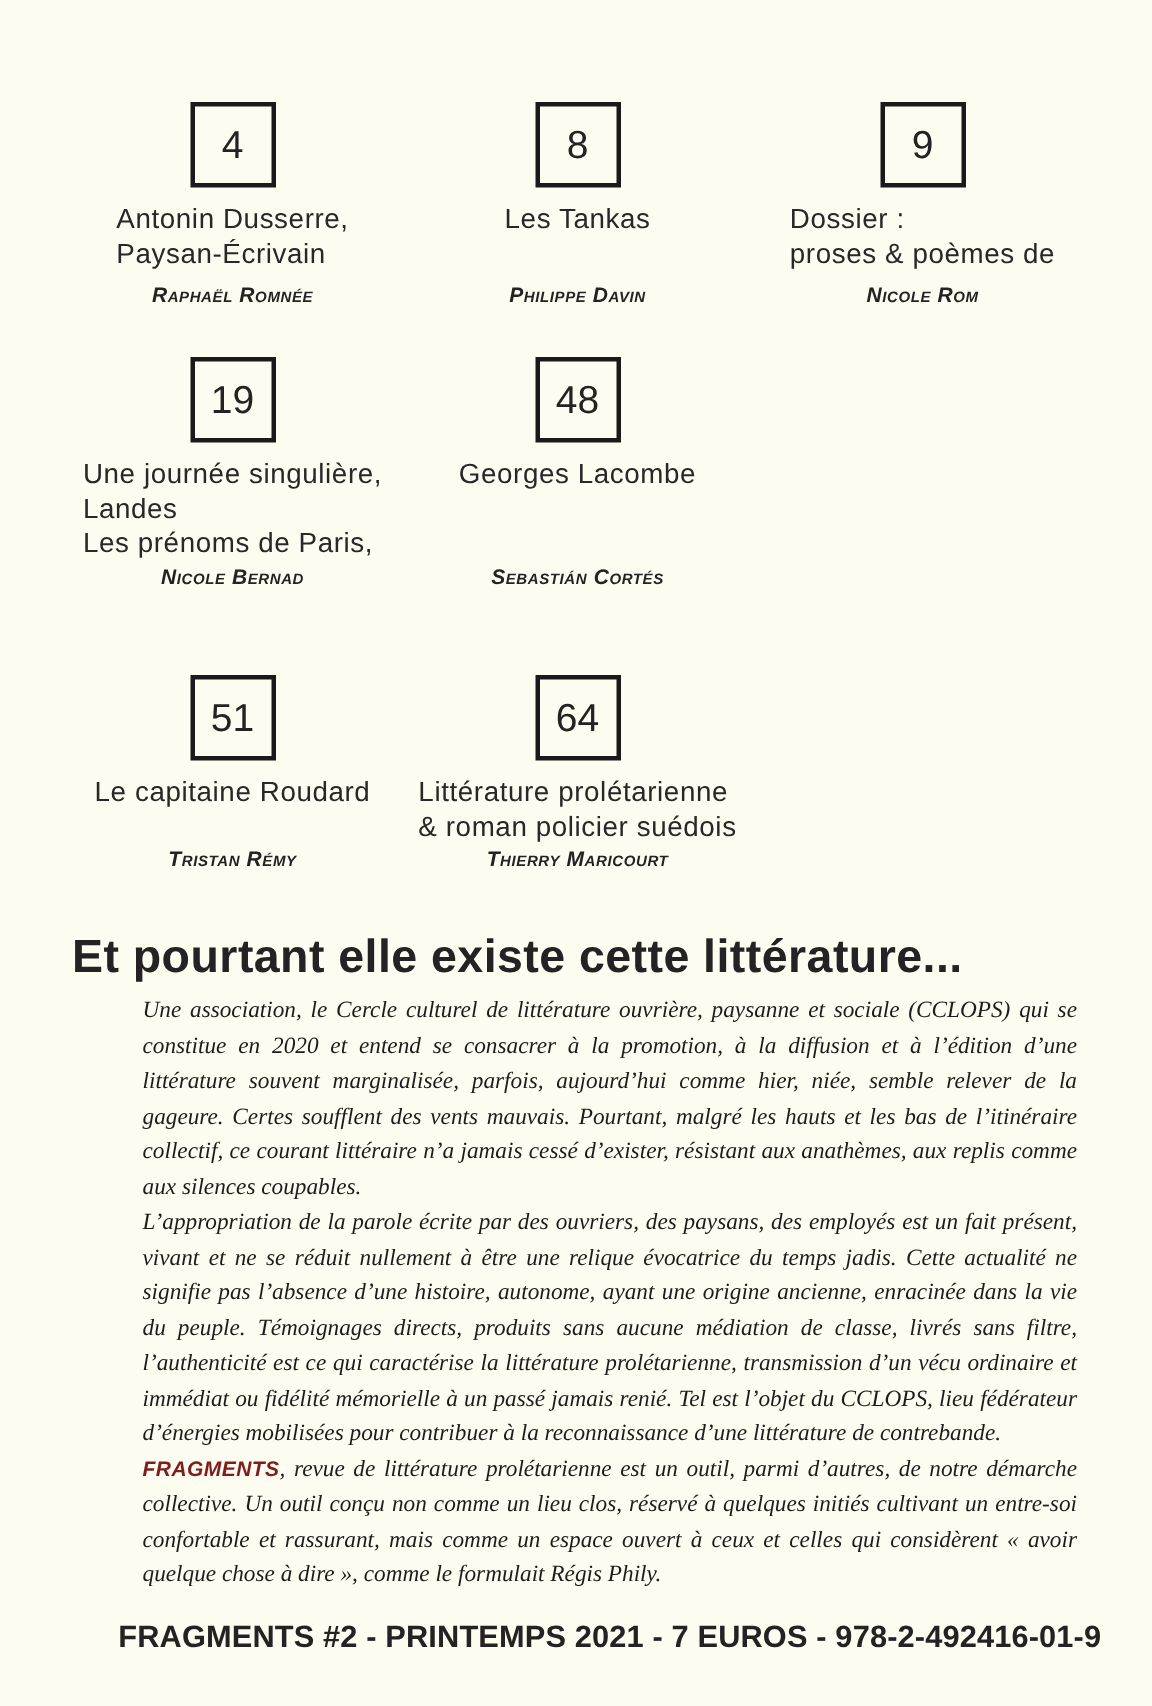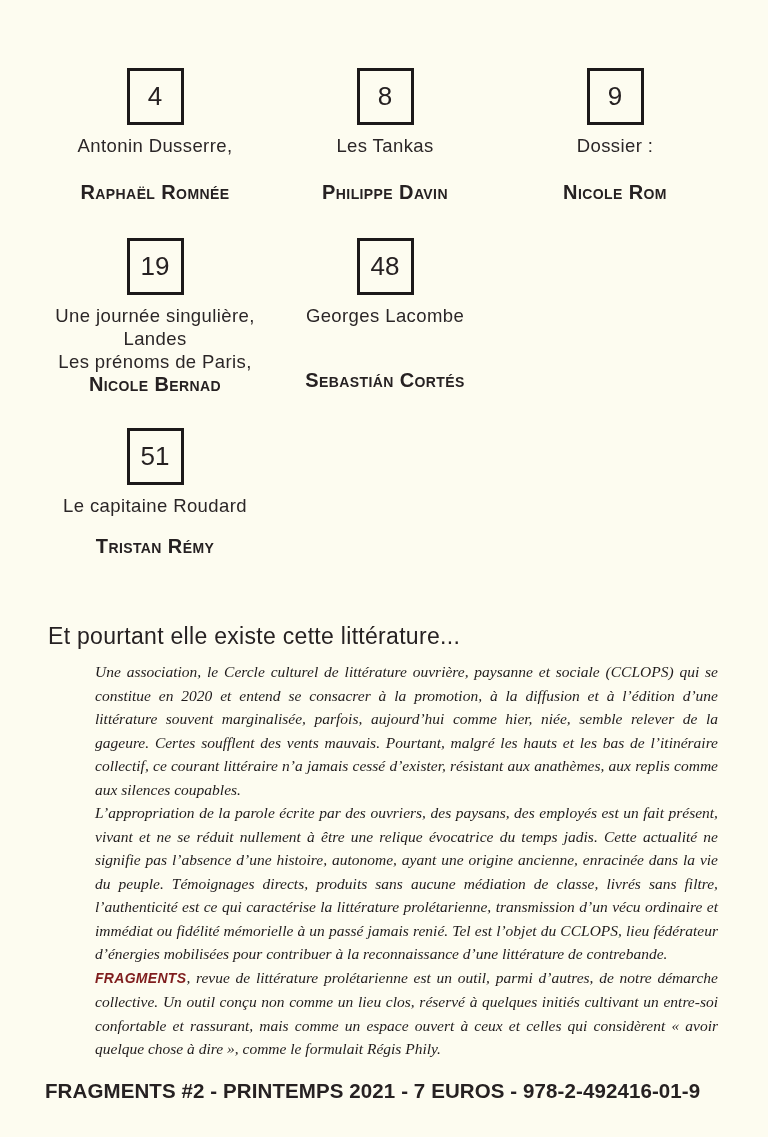--- a/index.html
+++ b/index.html
@@ -10,57 +10,58 @@
     font-family:"Liberation Sans", sans-serif;
     overflow:hidden;
   }
   .page { position:relative; width:768px; height:1137px; }
 
   
   .toc { padding:68px 38px 0 40px; }
   .toc-row { display:flex; }
   .toc-row-1 { margin-bottom:34px; }
   .toc-row-1 .cell { height:136px; }
-  .toc-row-2 { margin-bottom:36px; }
+  .toc-row-2 { margin-bottom:58px; }
   .toc-row-2 .cell { height:154px; }
   .toc-row-3 .cell { height:130px; }
   .cell {
     width:230px;
     display:flex; flex-direction:column; align-items:center;
   }
   .pagebox {
     width:51px; height:51px;
     border:3px solid #1c191a;
     display:flex; align-items:center; justify-content:center;
     background:transparent;
     flex:0 0 auto;
   }
   .pagenum { font-size:26px; color:#262122; }
   .title {
     margin-top:9px;
     font-size:18.5px; line-height:23px;
-    text-align:center;
+    text-align:left;
     color:#2b2627;
     letter-spacing:0.4px;
   }
   .author {
     margin-top:auto;
     font-variant:small-caps;
     font-weight:bold;
-    font-size:20px;
+    font-size:14px;
     letter-spacing:0.4px;
     color:#262122;
     white-space:nowrap;
+    font-style:italic;
   }
 
   
   .heading {
-    margin:64px 40px 0 48px;
-    font-size:23px; line-height:28px;
-    font-weight:400;
+    margin:44px 40px 0 48px;
+    font-size:31px; line-height:28px;
+    font-weight:700;
     letter-spacing:0.3px;
     color:#262122;
   }
   .article-body {
     margin:10px 50px 0 95px;
     font-family:"Liberation Serif", serif;
     font-size:15.5px; line-height:23.5px;
     text-align:justify;
     color:#1f1b1c;
   }
@@ -74,53 +75,56 @@
   }
 
   
   .footer {
     margin:18px 0 0 45px;
     font-size:20.5px;
     font-weight:800;
     letter-spacing:0.1px;
     color:#262122;
     white-space:nowrap;
+    text-align:center;
   }
 </style>
 </head>
 <body>
 
 <div class="page">
 
   <div class="toc">
       <div class="toc-row toc-row-1">
         <div class="cell">
       <div class="pagebox">
         <span class="pagenum">4</span>
       </div>
       <div class="title">
             <div>Antonin Dusserre,</div>
+            <div>Paysan-Écrivain</div>
           </div>
       <div class="author">Raphaël Romnée</div>
     </div>
         <div class="cell">
       <div class="pagebox">
         <span class="pagenum">8</span>
       </div>
       <div class="title">
             <div>Les Tankas</div>
           </div>
       <div class="author">Philippe Davin</div>
     </div>
         <div class="cell">
       <div class="pagebox">
         <span class="pagenum">9</span>
       </div>
       <div class="title">
             <div>Dossier :</div>
+            <div>proses &amp; poèmes de</div>
           </div>
       <div class="author">Nicole Rom</div>
     </div>
       </div>
       <div class="toc-row toc-row-2">
         <div class="cell">
       <div class="pagebox">
         <span class="pagenum">19</span>
       </div>
       <div class="title">
@@ -143,20 +147,30 @@
       <div class="toc-row toc-row-3">
         <div class="cell">
       <div class="pagebox">
         <span class="pagenum">51</span>
       </div>
       <div class="title">
             <div>Le capitaine Roudard</div>
           </div>
       <div class="author">Tristan Rémy</div>
     </div>
+        <div class="cell">
+      <div class="pagebox">
+        <span class="pagenum">64</span>
+      </div>
+      <div class="title">
+            <div>Littérature prolétarienne</div>
+            <div>&amp; roman policier suédois</div>
+          </div>
+      <div class="author">Thierry Maricourt</div>
+    </div>
       </div>
     </div>
 
   <h1 class="heading">Et pourtant elle existe cette littérature...</h1>
 
   <div class="article-body">
       <p>Une association, le Cercle culturel de littérature ouvrière, paysanne et sociale (CCLOPS) qui se constitue en 2020 et entend se consacrer à la promotion, à la diffusion et à l’édition d’une littérature souvent marginalisée, parfois, aujourd’hui comme hier, niée, semble relever de la gageure. Certes soufflent des vents mauvais. Pourtant, malgré les hauts et les bas de l’itinéraire collectif, ce courant littéraire n’a jamais cessé d’exister, résistant aux anathèmes, aux replis comme aux silences coupables.</p>
       <p>L’appropriation de la parole écrite par des ouvriers, des paysans, des employés est un fait présent, vivant et ne se réduit nullement à être une relique évocatrice du temps jadis. Cette actualité ne signifie pas l’absence d’une histoire, autonome, ayant une origine ancienne, enracinée dans la vie du peuple. Témoignages directs, produits sans aucune médiation de classe, livrés sans filtre, l’authenticité est ce qui caractérise la littérature prolétarienne, transmission d’un vécu ordinaire et immédiat ou fidélité mémorielle à un passé jamais renié. Tel est l’objet du CCLOPS, lieu fédérateur d’énergies mobilisées pour contribuer à la reconnaissance d’une littérature de contrebande.</p>
       <p><span class="lead">FRAGMENTS</span>, revue de littérature prolétarienne est un outil, parmi d’autres, de notre démarche collective. Un outil conçu non comme un lieu clos, réservé à quelques initiés cultivant un entre-soi confortable et rassurant, mais comme un espace ouvert à ceux et celles qui considèrent « avoir quelque chose à dire », comme le formulait Régis Phily.</p>
     </div>

